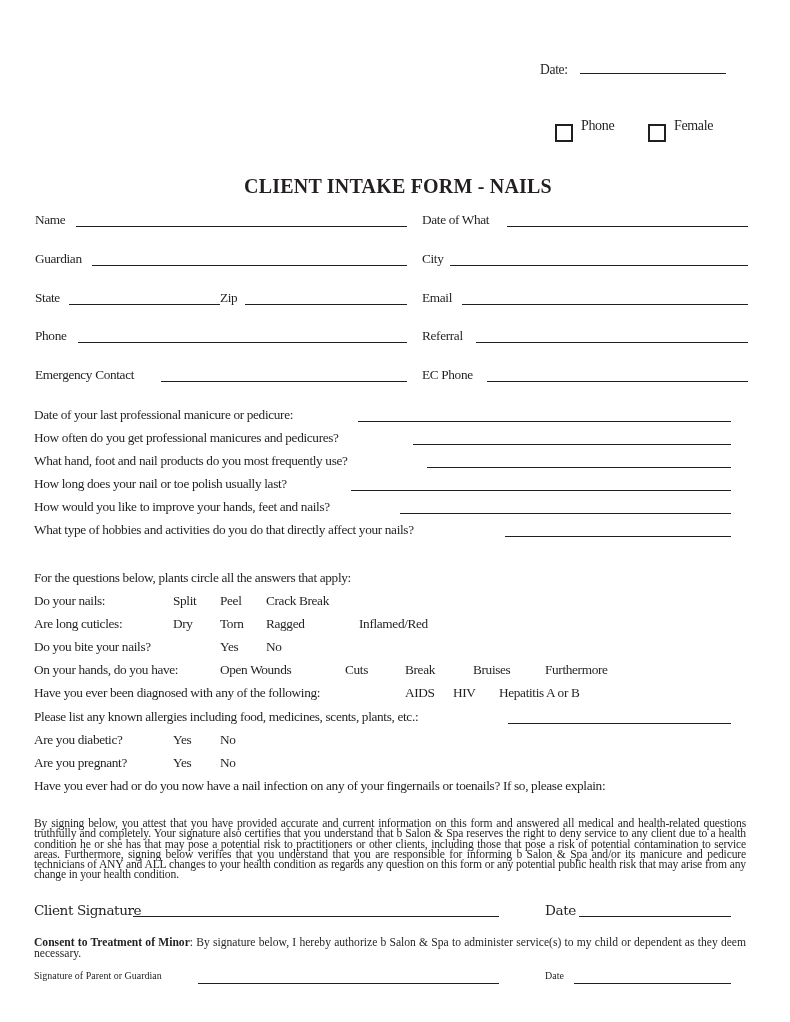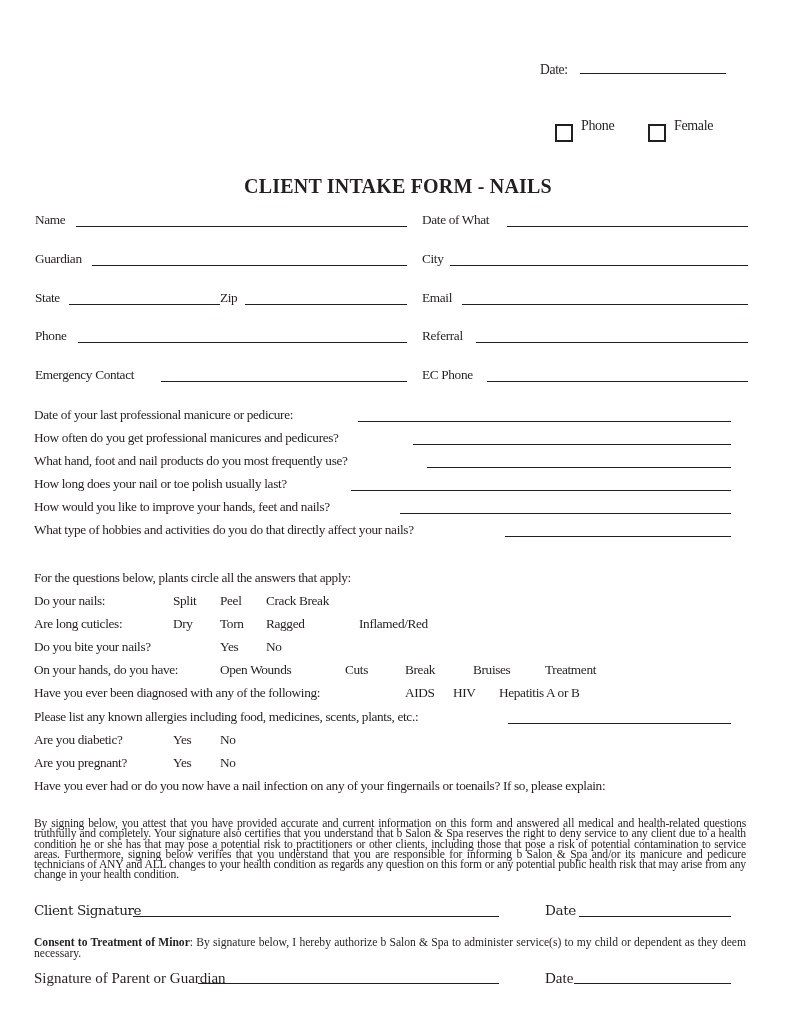--- a/index.html
+++ b/index.html
@@ -5,21 +5,21 @@
     html, body { margin: 0; padding: 0; background: #ffffff; }
     body { width: 790px; height: 1022px; position: relative; overflow: hidden;
            font-family: "DejaVu Serif", "Liberation Serif", serif; color: #231f20; }
     .abs { position: absolute; white-space: nowrap; }
     .t { font-family: Liberation Serif, serif; font-size: 13.3px; letter-spacing: -0.35px; line-height: 16px; }
     .line { position: absolute; border-bottom: 1.6px solid #231f20; height: 0; }
     .cb { position: absolute; width: 18px; height: 18px; border: 2px solid #231f20; box-sizing: border-box; background: #fff; }
     .title { font-family: "Liberation Serif", "DejaVu Serif", serif; font-weight: bold; font-size: 20px; letter-spacing: 0.2px; }
     .legal { font-family: "Liberation Serif", "DejaVu Serif", serif; font-size: 11.6px; line-height: 10.3px; letter-spacing: -0.15px; width: 712px; white-space: normal; text-align: justify; }
     .legal2 { font-family: "Liberation Serif", "DejaVu Serif", serif; font-size: 11.6px; line-height: 11px; width: 712px; white-space: normal; text-align: justify; }
-    .small { font-family: "Liberation Serif", "DejaVu Serif", serif; font-size: 15px; }
+    .small { font-family: "Liberation Serif", "DejaVu Serif", serif; font-size: 10px; }
     .sig { font-family: "DejaVu Serif", "Liberation Serif", serif; font-size: 13.6px; letter-spacing: -0.4px; }
   </style>
 </head>
 <body>
 
 <span class="abs t" style="left:540px;top:62px;font-size:13.6px;">Date:</span>
 <div class="line" style="left:580px;top:73px;width:146px;"></div>
 
 <div class="cb" style="left:555px;top:124px;"></div>
 <span class="abs t" style="left:581px;top:118px;font-size:14px;">Phone</span>
@@ -93,21 +93,21 @@
 
 <span class="abs t" style="left:34px;top:639px;">Do you bite your nails?</span>
 <span class="abs t" style="left:220px;top:639px;">Yes</span>
 <span class="abs t" style="left:266px;top:639px;">No</span>
 
 <span class="abs t" style="left:34px;top:662px;">On your hands, do you have:</span>
 <span class="abs t" style="left:220px;top:662px;">Open Wounds</span>
 <span class="abs t" style="left:345px;top:662px;">Cuts</span>
 <span class="abs t" style="left:405px;top:662px;">Break</span>
 <span class="abs t" style="left:473px;top:662px;">Bruises</span>
-<span class="abs t" style="left:545px;top:662px;">Treatment</span>
+<span class="abs t" style="left:545px;top:662px;">Furthermore</span>
 
 <span class="abs t" style="left:34px;top:685px;">Have you ever been diagnosed with any of the following:</span>
 <span class="abs t" style="left:405px;top:685px;">AIDS</span>
 <span class="abs t" style="left:453px;top:685px;">HIV</span>
 <span class="abs t" style="left:499px;top:685px;">Hepatitis A or B</span>
 
 <span class="abs t" style="left:34px;top:709px;">Please list any known allergies including food, medicines, scents, plants, etc.:</span>
 <div class="line" style="left:508px;top:723px;width:223px;"></div>
 
 <span class="abs t" style="left:34px;top:732px;">Are you diabetic?</span>

